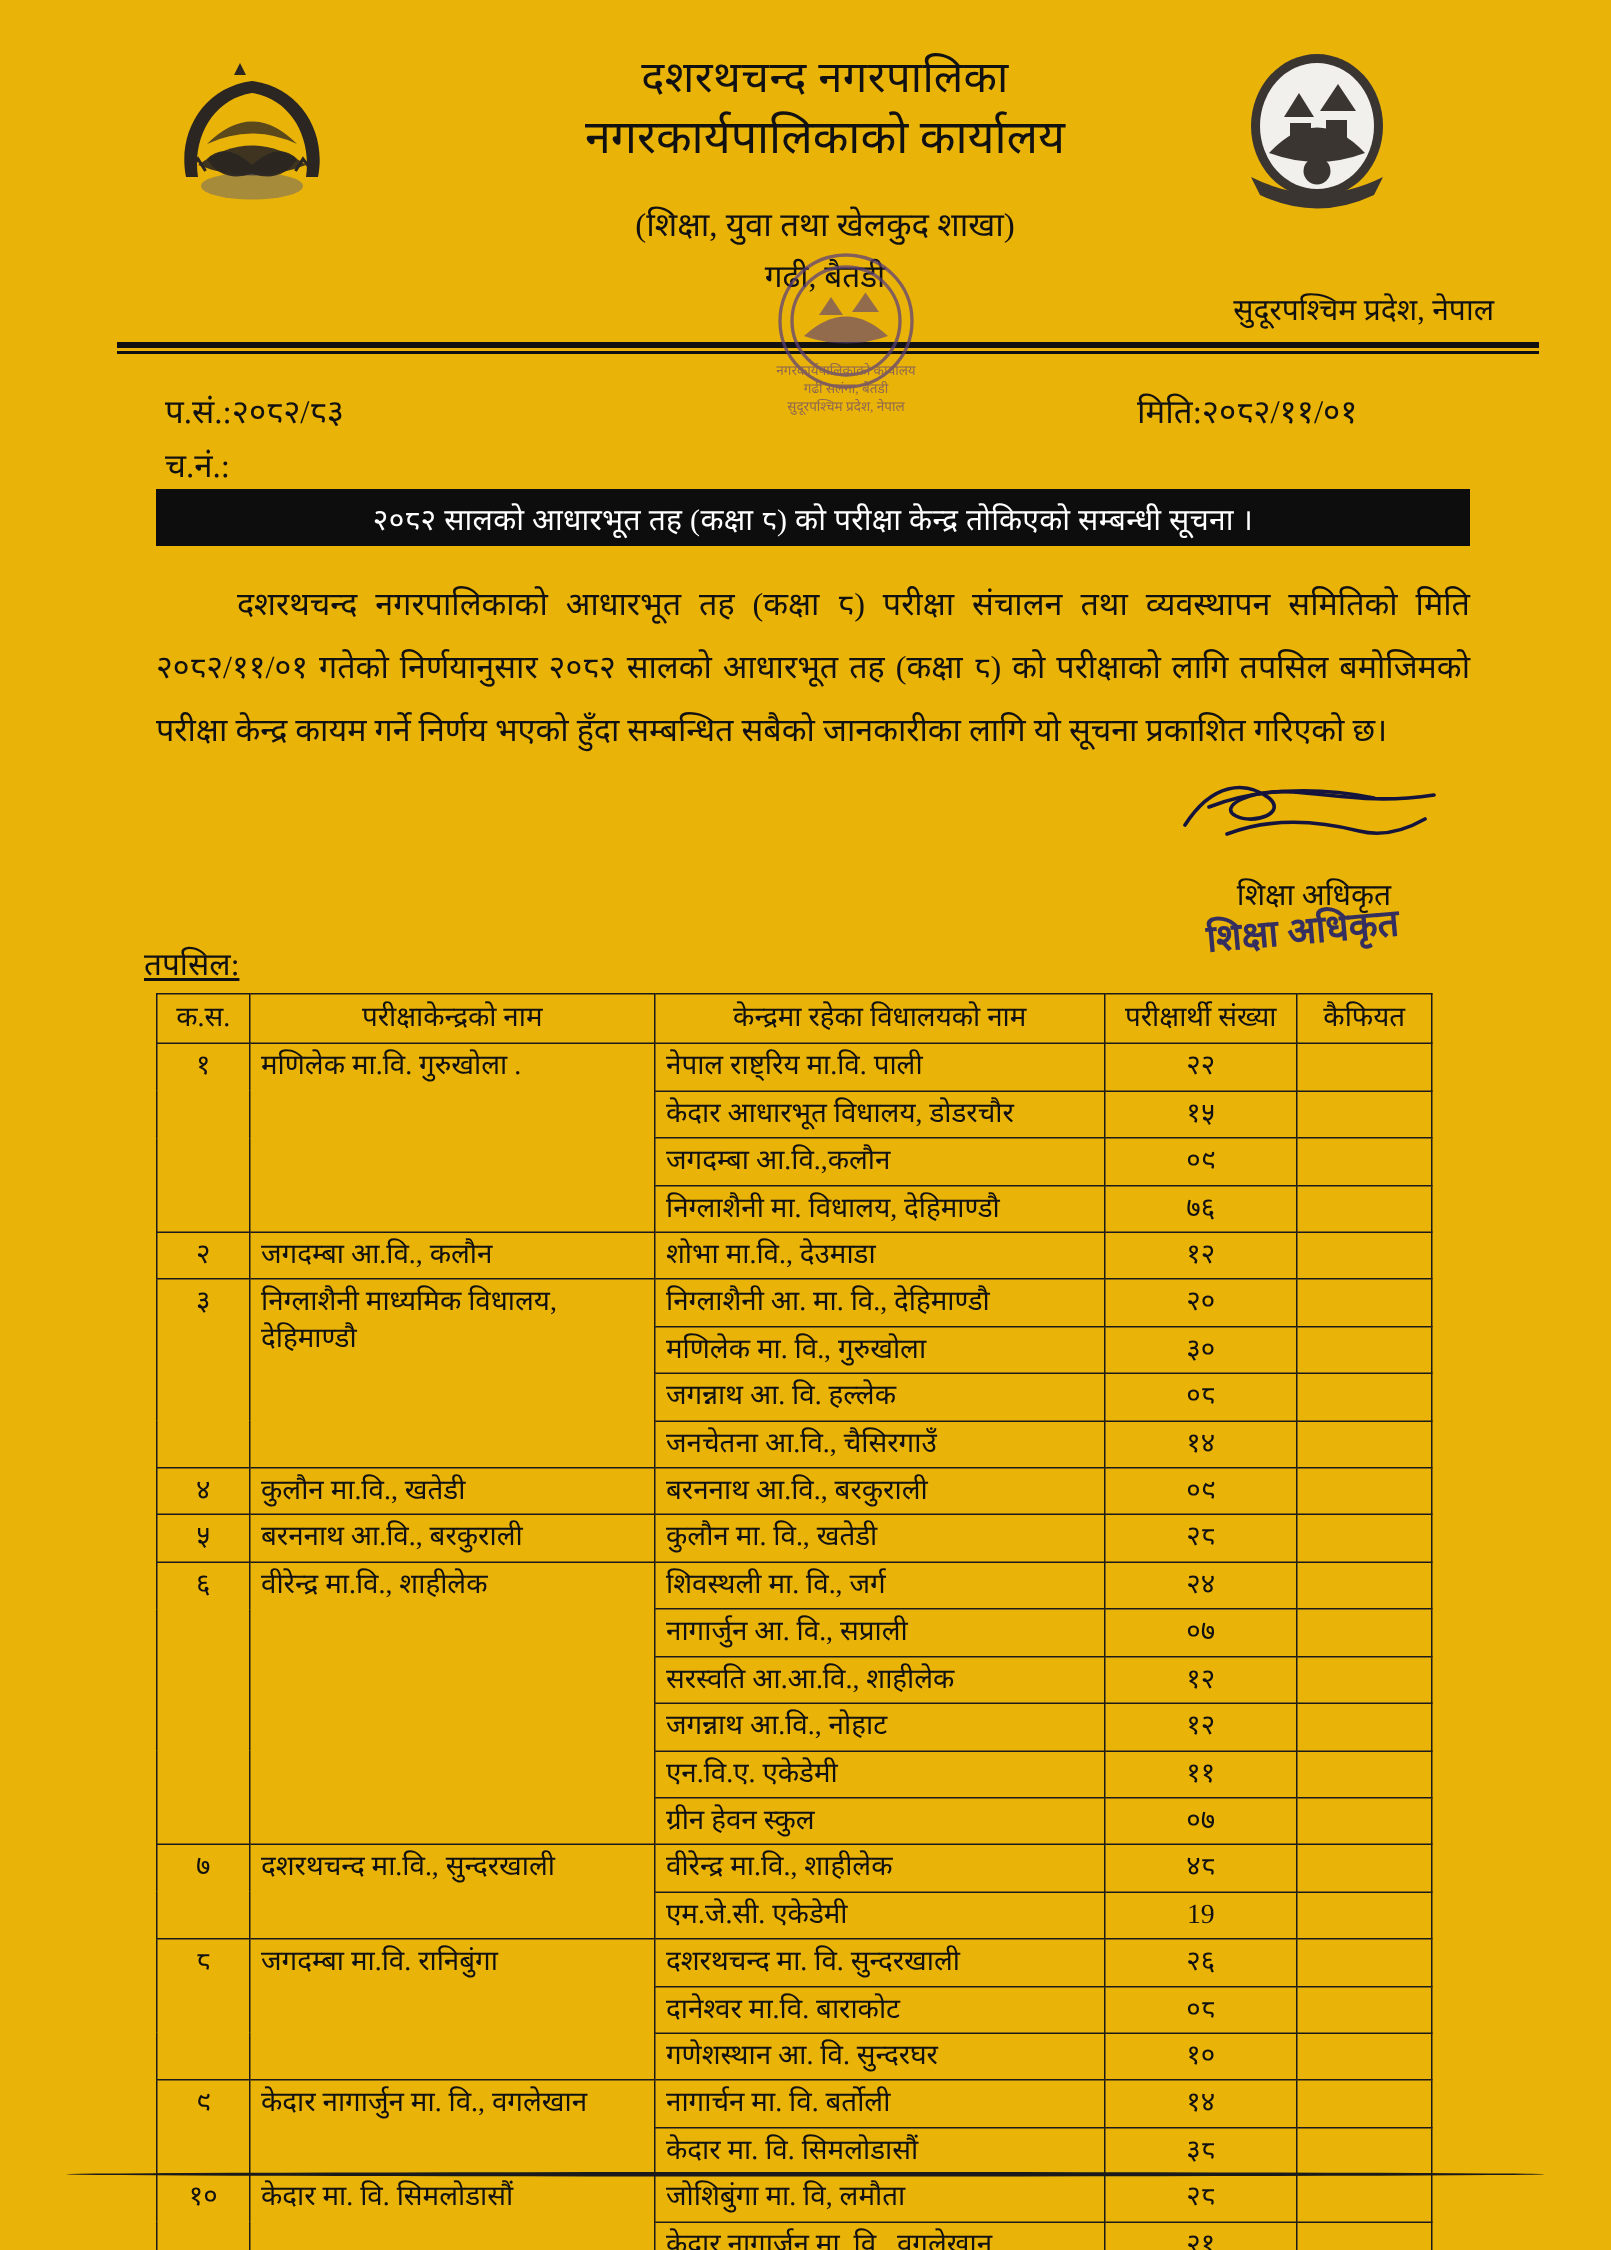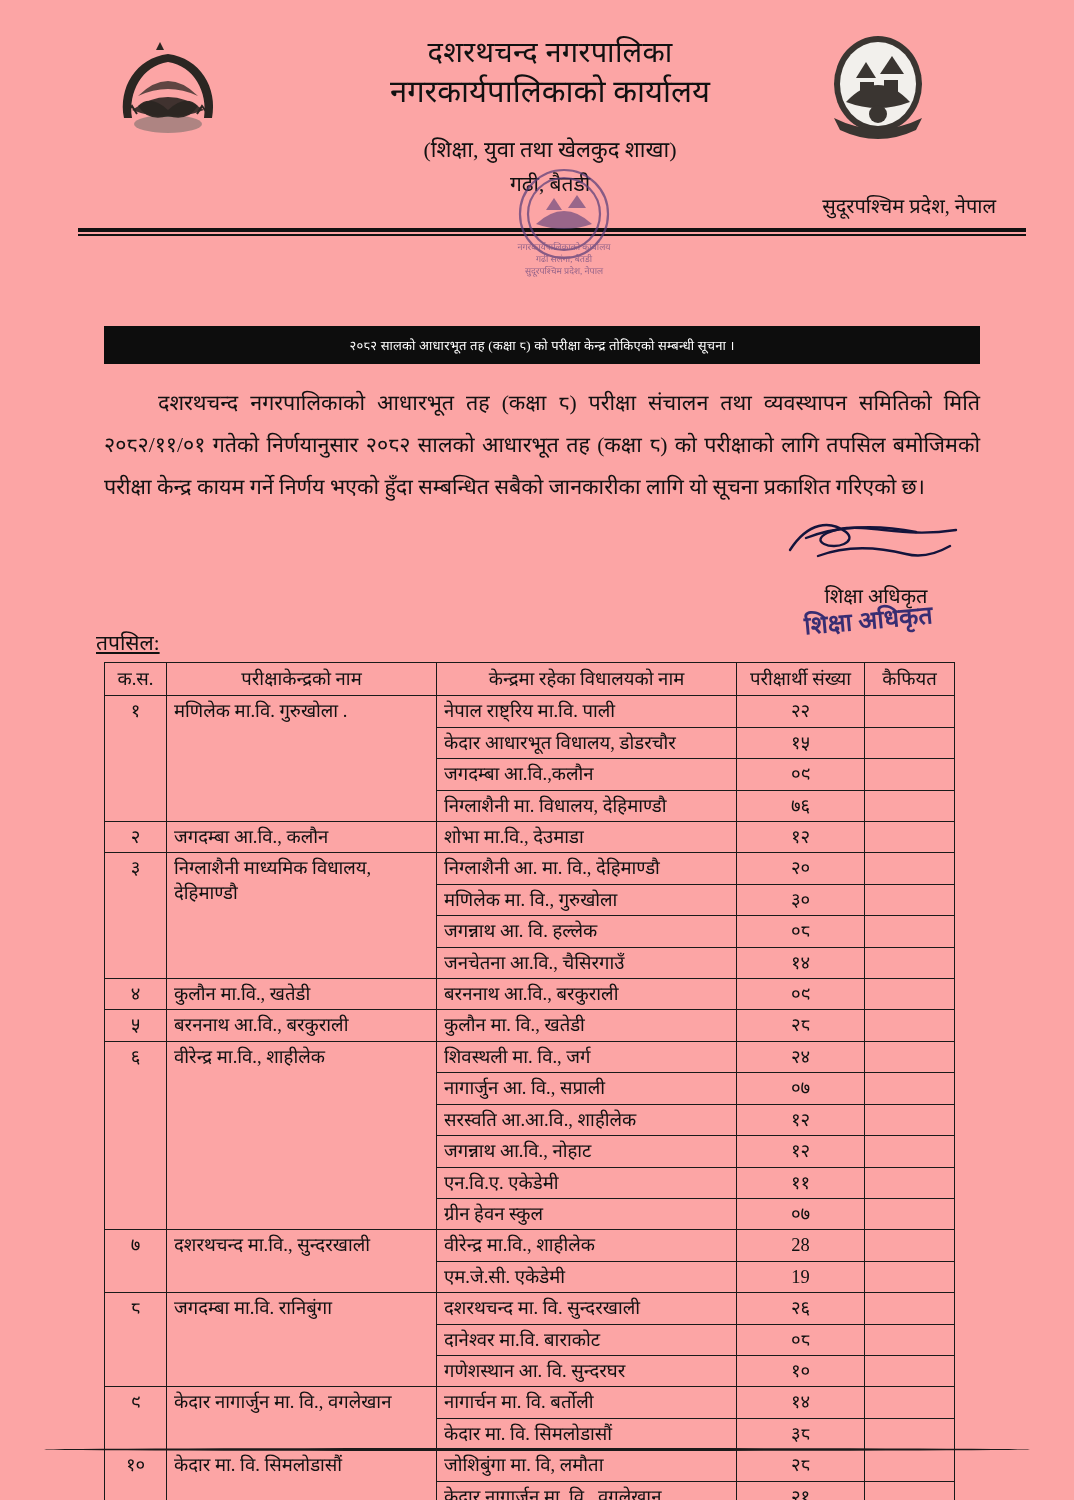--- a/index.html
+++ b/index.html
@@ -6,21 +6,21 @@
   html, body {
     margin: 0;
     padding: 0;
     background: #d8d8d8;
   }
   .page {
     position: relative;
     width: 1074px;
     height: 1500px;
     margin: 0 auto;
-    background: #fca5a5;
+    background: #eab308;
     font-family: "Liberation Serif", "DejaVu Serif", serif;
     color: #111;
     overflow: hidden;
     box-sizing: border-box;
   }
 
   
   .header {
     position: relative;
     height: 232px;
@@ -100,21 +100,21 @@
 
   
   .banner {
     position: absolute;
     left: 106px;
     top: 328px;
     width: 872px;
     height: 34px;
     background: #0d0d0d;
     color: #fff;
-    font-size: 13px;
+    font-size: 20px;
     display: flex;
     align-items: center;
     justify-content: center;
     letter-spacing: .2px;
     box-shadow: 0 0 0 2px #0d0d0d;
   }
 
   
   .body-text {
     position: absolute;
@@ -298,20 +298,25 @@
         <path d="M74 60 l9 -13 l9 13 Z"></path>
       </g>
       <g fill="#5b3f7a" font-size="9" font-family="'Liberation Serif',serif" text-anchor="middle" opacity=".9">
         <text x="70" y="114">गढी सलंगा, बैतडी</text>
         <text x="70" y="126">सुदूरपश्चिम प्रदेश, नेपाल</text>
         <text x="70" y="102">नगरकार्यपालिकाको कार्यालय</text>
       </g>
     </svg>
   </div>
 
+  <div class="refrow">
+    <div class="ref-patra">प.सं.:२०८२/८३</div>
+    <div class="ref-chalani">च.नं.:</div>
+    <div class="ref-date">मिति:२०८२/११/०१</div>
+  </div>
 
   <div class="banner">२०८२ सालको आधारभूत तह (कक्षा ८) को परीक्षा केन्द्र तोकिएको सम्बन्धी सूचना ।</div>
 
   <div class="body-text">दशरथचन्द नगरपालिकाको आधारभूत तह (कक्षा ८) परीक्षा संचालन तथा व्यवस्थापन समितिको मिति २०८२/११/०१ गतेको निर्णयानुसार २०८२ सालको आधारभूत तह (कक्षा ८) को परीक्षाको लागि तपसिल बमोजिमको परीक्षा केन्द्र कायम गर्ने निर्णय भएको हुँदा सम्बन्धित सबैको जानकारीका लागि यो सूचना प्रकाशित गरिएको छ।</div>
 
   <div class="sig-block">
     <div class="sig-scribble">
       <svg viewBox="0 0 220 48" width="220" height="48" aria-hidden="true">
         <g fill="none" stroke="#14143c" stroke-width="2.4" stroke-linecap="round">
           <path d="M24 34 C42 6 64 4 80 16 C92 26 70 34 58 28 C46 22 66 10 96 12 C126 14 150 20 190 14"></path>
@@ -439,21 +444,21 @@
           </tr>
           <tr>
             <td class="school">ग्रीन हेवन स्कुल</td>
             <td class="count">०७</td>
             <td class="remark"></td>
           </tr>
           <tr>
             <td class="sn" rowspan="2">७</td>
             <td class="center" rowspan="2">दशरथचन्द मा.वि., सुन्दरखाली</td>
             <td class="school">वीरेन्द्र मा.वि., शाहीलेक</td>
-            <td class="count">28</td>
+            <td class="count">४८</td>
             <td class="remark"></td>
           </tr>
           <tr>
             <td class="school">एम.जे.सी. एकेडेमी</td>
             <td class="count">19</td>
             <td class="remark"></td>
           </tr>
           <tr>
             <td class="sn" rowspan="3">८</td>
             <td class="center" rowspan="3">जगदम्बा मा.वि. रानिबुंगा</td>

